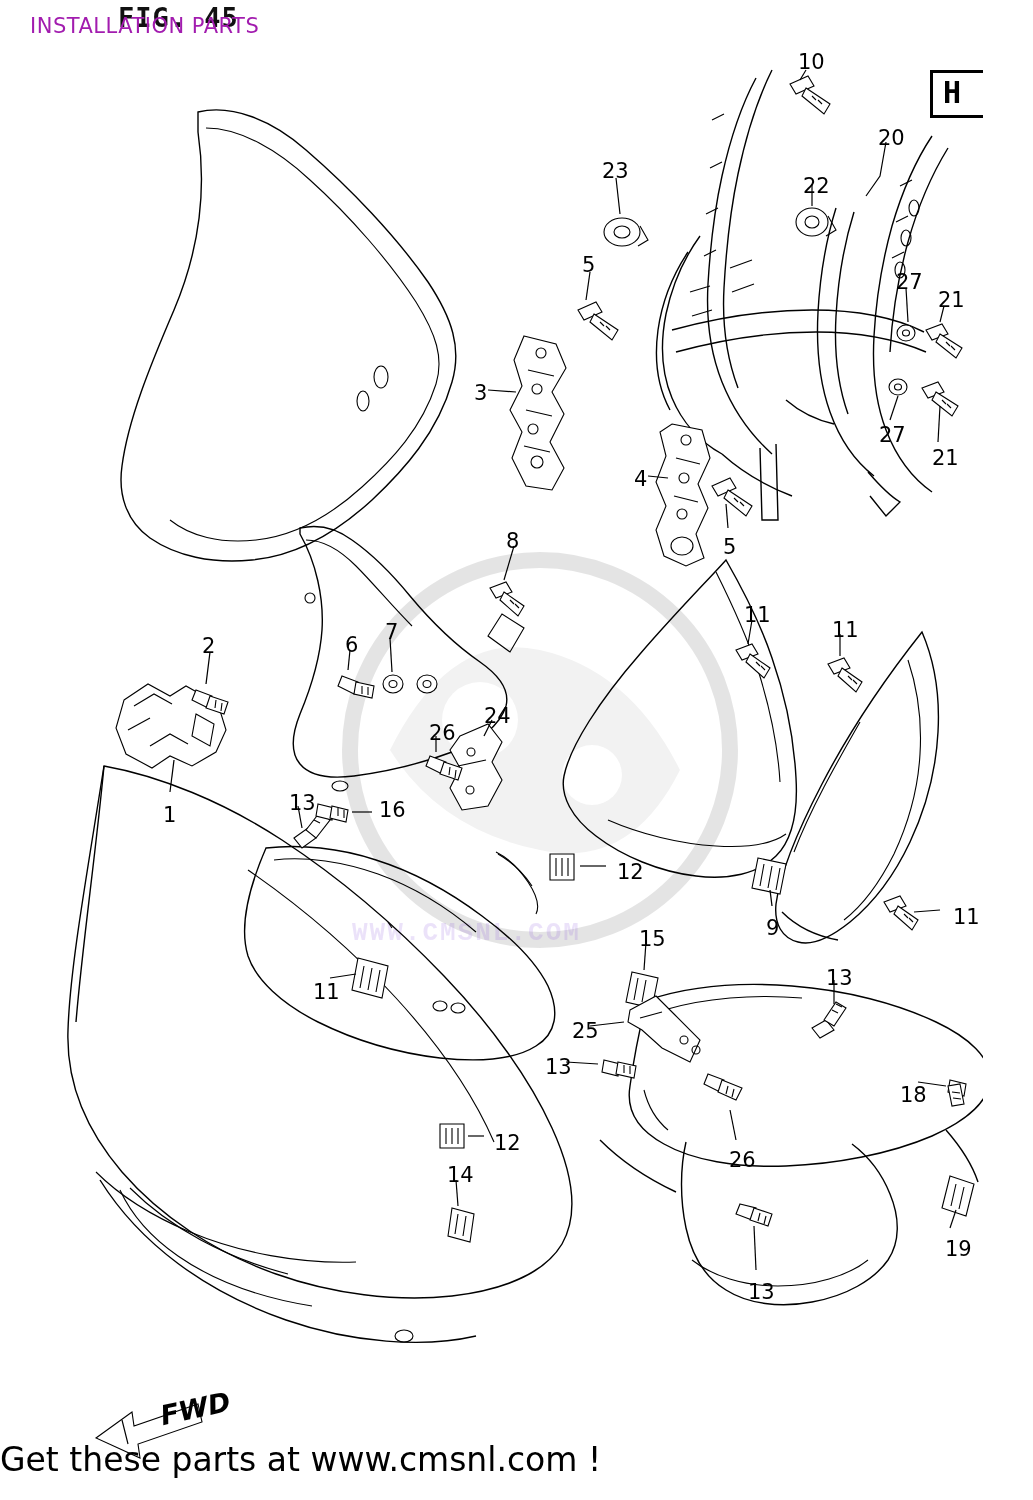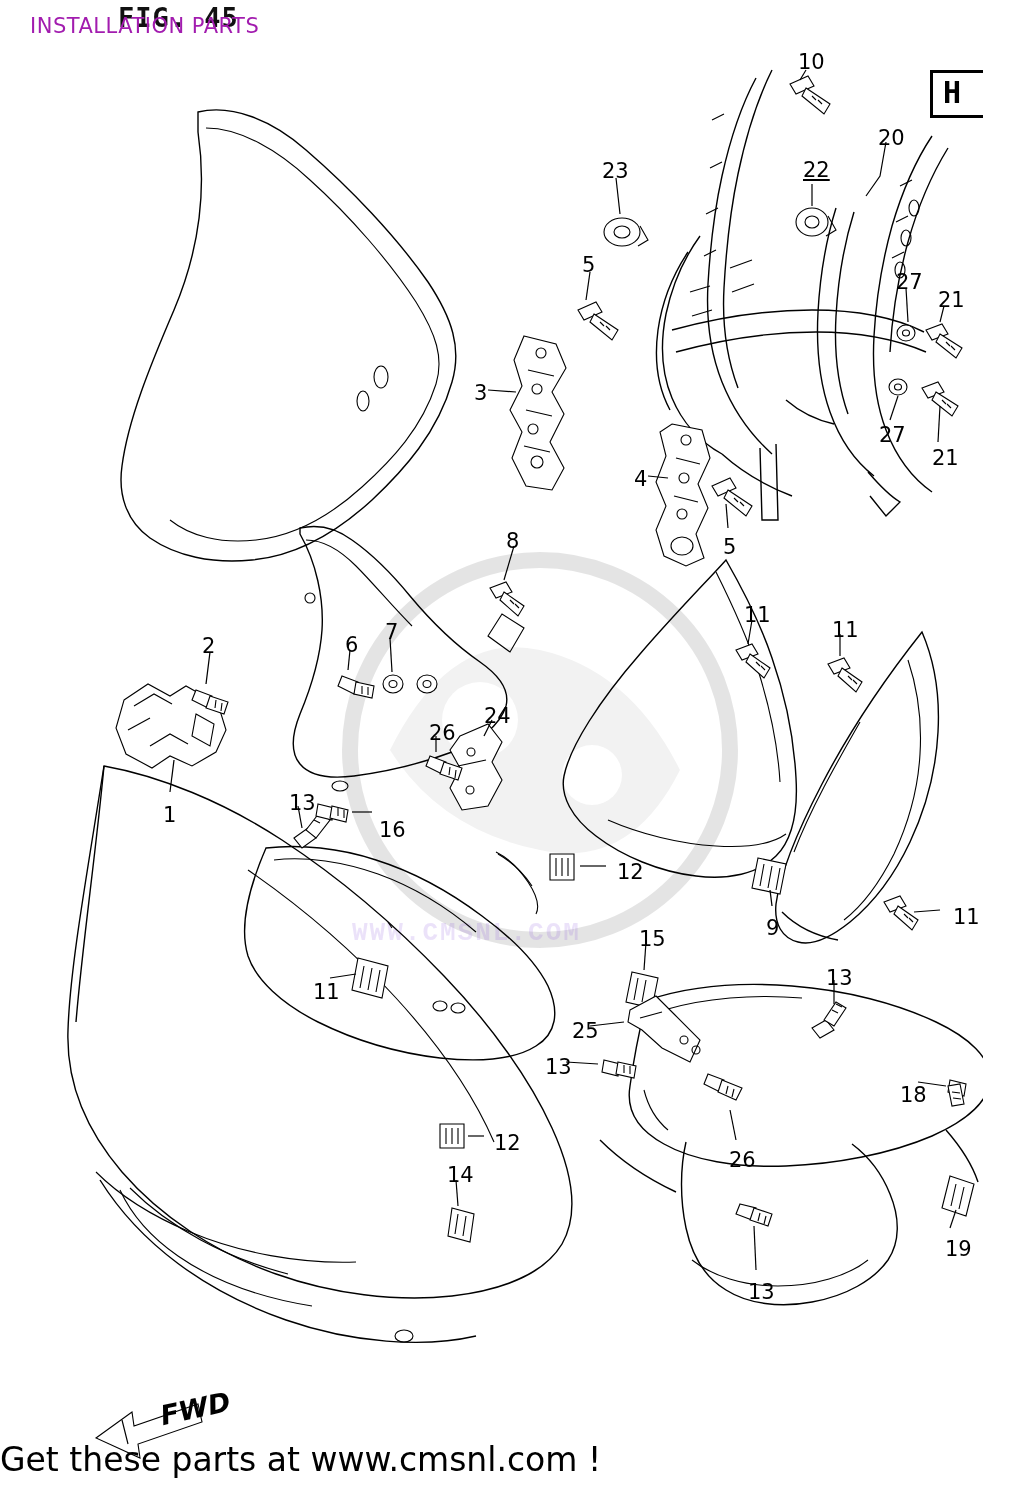--- a/index.html
+++ b/index.html
@@ -523,40 +523,40 @@
       <path d="M736 1140 L730 1110"></path>
       <path d="M456 1180 L458 1206"></path>
       <path d="M950 1228 L956 1210"></path>
       <path d="M756 1270 L754 1226"></path>
     </g>
   </svg>
 
   <div class="callout" style="left:798px;  top:52px;">10</div>
   <div class="callout" style="left:878px;  top:128px;">20</div>
   <div class="callout" style="left:602px;  top:161px;">23</div>
-  <div class="callout" style="left:803px;  top:160px;text-decoration:underline;">22</div>
+  <div class="callout" style="left:803px;  top:176px;">22</div>
   <div class="callout" style="left:582px;  top:255px;">5</div>
   <div class="callout" style="left:896px; top:272px;">27</div>
   <div class="callout" style="left:938px; top:290px;">21</div>
   <div class="callout" style="left:474px;  top:383px;">3</div>
   <div class="callout" style="left:879px; top:425px;">27</div>
   <div class="callout" style="left:932px; top:448px;">21</div>
   <div class="callout" style="left:634px;  top:469px;">4</div>
   <div class="callout" style="left:723px;  top:537px;">5</div>
   <div class="callout" style="left:506px;  top:531px;">8</div>
   <div class="callout" style="left:744px; top:605px;">11</div>
   <div class="callout" style="left:832px; top:620px;">11</div>
   <div class="callout" style="left:202px;  top:636px;">2</div>
   <div class="callout" style="left:345px;  top:635px;">6</div>
   <div class="callout" style="left:385px;  top:622px;">7</div>
   <div class="callout" style="left:429px; top:723px;">26</div>
   <div class="callout" style="left:484px;  top:706px;">24</div>
   <div class="callout" style="left:163px;  top:805px;">1</div>
   <div class="callout" style="left:289px; top:793px;">13</div>
-  <div class="callout" style="left:379px;  top:820px;">16</div>
+  <div class="callout" style="left:379px;  top:800px;">16</div>
   <div class="callout" style="left:617px; top:862px;">12</div>
   <div class="callout" style="left:766px;  top:918px;">9</div>
   <div class="callout" style="left:953px; top:907px;">11</div>
   <div class="callout" style="left:313px;  top:982px;">11</div>
   <div class="callout" style="left:639px;  top:929px;">15</div>
   <div class="callout" style="left:826px; top:968px;">13</div>
   <div class="callout" style="left:572px;  top:1021px;">25</div>
   <div class="callout" style="left:545px; top:1057px;">13</div>
   <div class="callout" style="left:900px;  top:1077px;margin-top:8px;">18</div>
   <div class="callout" style="left:494px; top:1133px;">12</div>

